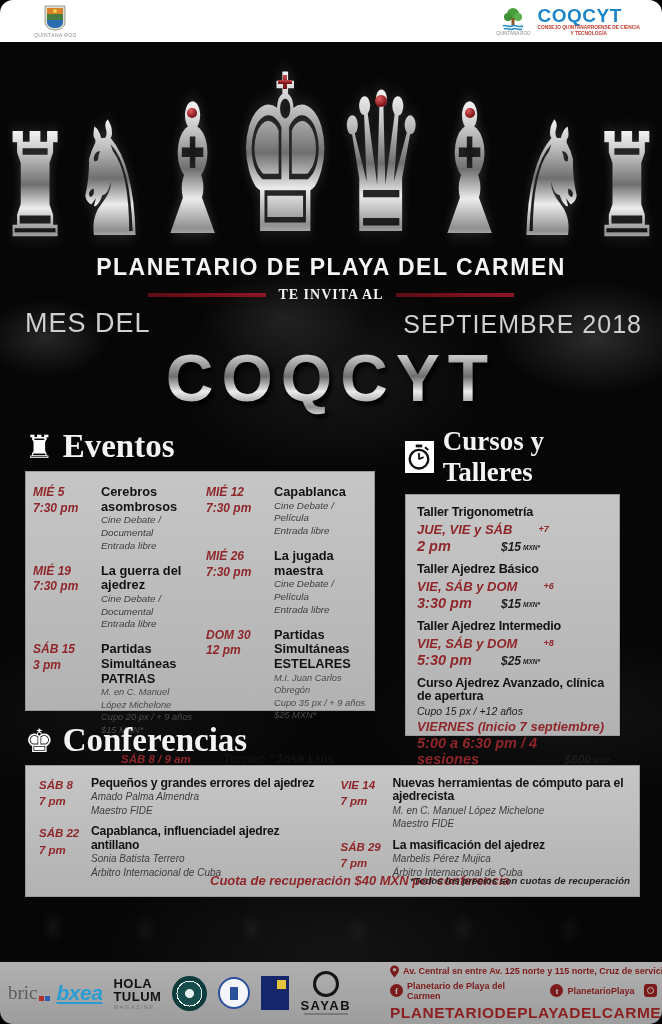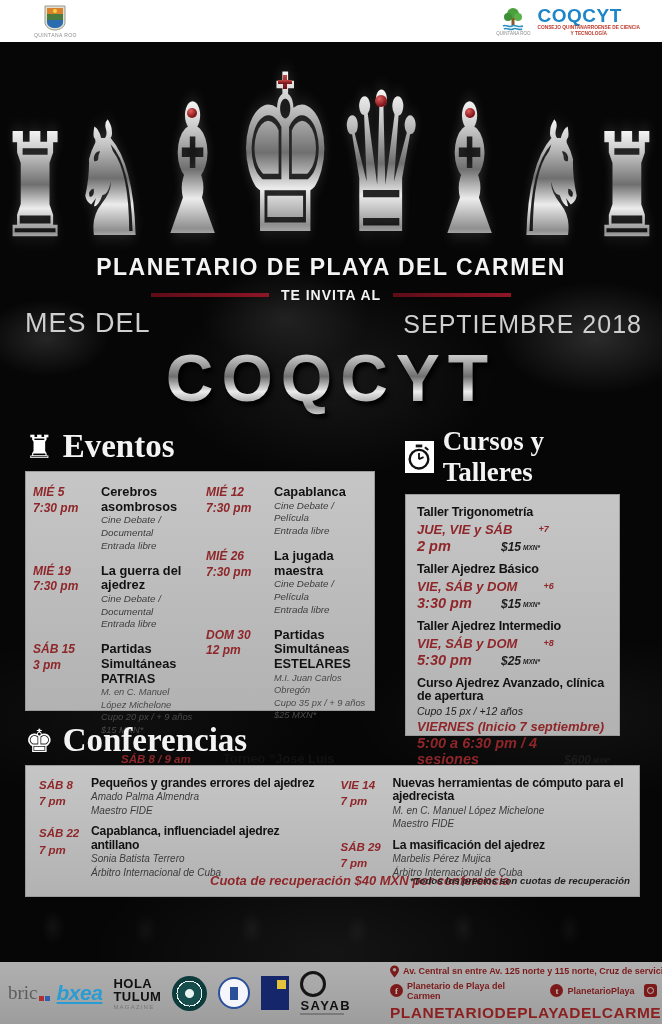--- a/index.html
+++ b/index.html
@@ -6,21 +6,21 @@
   .poster{position:relative;width:662px;height:1024px;margin:0 auto;overflow:hidden;
     font-family:"Liberation Sans",sans-serif;
     background:
       radial-gradient(90px 55px at 7% 33%, rgba(255,255,255,.13), transparent 70%),
       radial-gradient(120px 70px at 43% 31%, rgba(255,255,255,.09), transparent 70%),
       radial-gradient(140px 80px at 90% 33%, rgba(255,255,255,.15), transparent 70%),
       radial-gradient(220px 130px at 50% 37%, rgba(255,255,255,.07), transparent 75%),
       radial-gradient(280px 110px at 18% 70%, rgba(255,255,255,.04), transparent 75%),
       radial-gradient(280px 110px at 85% 70%, rgba(255,255,255,.05), transparent 75%),
       radial-gradient(320px 140px at 50% 93%, rgba(255,255,255,.06), transparent 75%),
-      #060606;}
+      #060606; border-radius: 13px;}
   
   .topbar{position:absolute;top:0;left:0;right:0;height:42px;background:#fff;display:flex;align-items:center;justify-content:space-between;padding:0 18px;box-sizing:border-box;}
   .gov-logo{display:flex;flex-direction:column;align-items:center;margin-left:16px;}
   .gov-logo .tiny{font-size:5px;color:#8a8a8a;letter-spacing:.4px;margin-top:1px;}
   .coq{display:flex;align-items:center;gap:7px;margin-right:4px;}
   .coq-tree{display:flex;flex-direction:column;align-items:center;}
   .coq-tree .tiny{font-size:4.5px;color:#8a8a8a;margin-top:0;}
   .coq-txt{display:flex;flex-direction:column;line-height:1;}
   .coq-name{font-size:19px;font-weight:bold;color:#1d86c8;letter-spacing:.5px;}
   .coq-sub{font-size:4.8px;color:#c0392b;font-weight:bold;text-align:center;margin-top:1px;}
@@ -44,21 +44,21 @@
     background:radial-gradient(circle at 35% 30%,#e06060,#7c0f14 70%);z-index:2;}
   .p-bishop .tip-dot{bottom:128px;}
   .p-queen .tip-dot{bottom:139px;width:12px;height:12px;}
   .tip-cross{position:absolute;left:50%;transform:translateX(-50%);bottom:157px;width:14px;height:14px;z-index:2;}
   .tip-cross::before,.tip-cross::after{content:"";position:absolute;background:linear-gradient(180deg,#c24848,#6e0d12);}
   .tip-cross::before{left:5px;top:0;width:4px;height:14px;}
   .tip-cross::after{left:0;top:5px;width:14px;height:4px;}
   
   .venue{position:absolute;top:254px;left:0;right:0;text-align:center;color:#f4f4f4;font-weight:bold;
     font-size:23px;letter-spacing:1.5px;}
-  .invite-row{position:absolute;top:287px;left:0;right:0;display:flex;align-items:center;justify-content:center;gap:12px;}
+  .invite-row{position:absolute;top:287px;left:0;right:0;display:flex;align-items:center;justify-content:center;gap:12px;font-family:Liberation Serif, serif;}
   .invite-line{width:118px;height:4px;background:linear-gradient(90deg,#5d0c18,#8e1626);}
   .invite-txt{color:#f2f2f2;font-weight:bold;font-size:14px;letter-spacing:1px;}
   .mes{position:absolute;top:308px;left:25px;color:#cfcfcf;font-size:27px;letter-spacing:1px;}
   .sept{position:absolute;top:310px;right:20px;color:#cfcfcf;font-size:25px;letter-spacing:1px;}
   .big-title{position:absolute;top:340px;left:0;right:0;text-align:center;font-size:66px;font-weight:bold;
     letter-spacing:8px;filter:drop-shadow(3px 4px 2px rgba(0,0,0,.9));}
   
   .sec-head{display:flex;align-items:center;gap:9px;color:#fff;}
   .sec-title{font-family:"Liberation Serif",serif;font-weight:bold;font-size:33px;color:#f3f3f3;}
   .sec-glyph{font-size:32px;color:#fff;line-height:1;}
@@ -123,21 +123,21 @@
   .logo-bxea{font-size:21px;font-weight:bold;font-style:italic;color:#2a9cd4;letter-spacing:-.5px;margin-left:8px;text-decoration:underline;}
   .logo-hola{display:flex;flex-direction:column;line-height:1;}
   .logo-hola .h1{font-size:13px;font-weight:900;color:#111;letter-spacing:.5px;}
   .logo-hola .h3{font-size:6px;color:#777;letter-spacing:1.2px;margin-top:1px;}
   .badge1{width:35px;height:35px;border-radius:50%;background:radial-gradient(circle at 50% 50%, #e8f2ee 0 4px, #174d4d 5px 12px, #e8f2ee 12px 13px, #0d3b3b 13px);}
   .badge2{width:32px;height:32px;border-radius:50%;background:#f4f6fb;border:2px solid #2a4f9b;box-sizing:border-box;
     display:flex;align-items:center;justify-content:center;}
   .badge2 i{display:block;width:8px;height:13px;background:#2a4f9b;}
   .badge3{width:28px;height:34px;background:#15266b;position:relative;}
   .badge3 i{position:absolute;right:3px;top:4px;width:9px;height:9px;background:#e4c33a;}
-  .logo-sayab{display:flex;flex-direction:column;line-height:1;}
+  .logo-sayab{display:flex;flex-direction:column;align-items:center;line-height:1;}
   .logo-sayab .ring{width:20px;height:20px;border:3px solid #151515;border-radius:50%;margin-bottom:2px;}
   .logo-sayab .s1{font-size:13px;font-weight:900;color:#111;letter-spacing:1.5px;}
   .logo-sayab .s2{width:44px;height:2px;background:#7a7a7a;margin-top:1px;}
   .f-right{flex:1;display:flex;flex-direction:column;justify-content:center;gap:3px;color:#7c1a1a;}
   .f-address{display:flex;align-items:center;gap:4px;font-size:9px;font-weight:bold;}
   .f-social{display:flex;align-items:center;gap:10px;font-size:9px;font-weight:bold;}
   .f-soc{display:flex;align-items:center;gap:4px;}
   .soc-ic{width:13px;height:13px;border-radius:50%;background:#7c1a1a;color:#b9b9b9;display:flex;align-items:center;justify-content:center;
     font-size:9px;font-weight:bold;font-family:"Liberation Serif",serif;}
   .soc-ic.ig{border-radius:3px;background:#7c1a1a;position:relative;}

